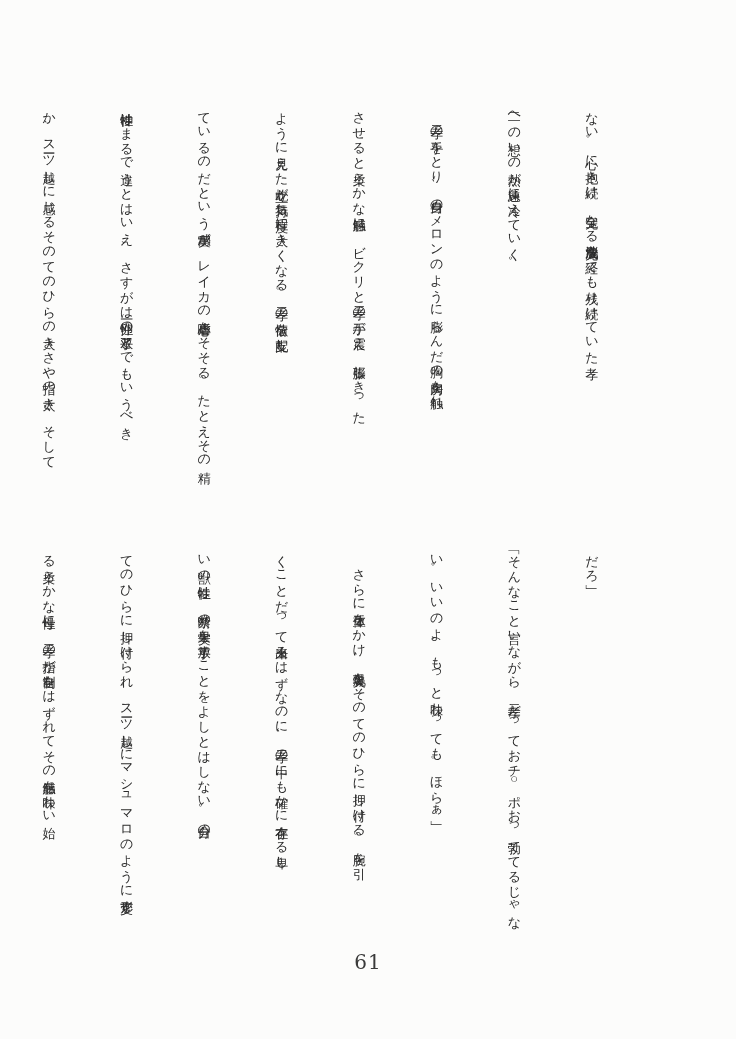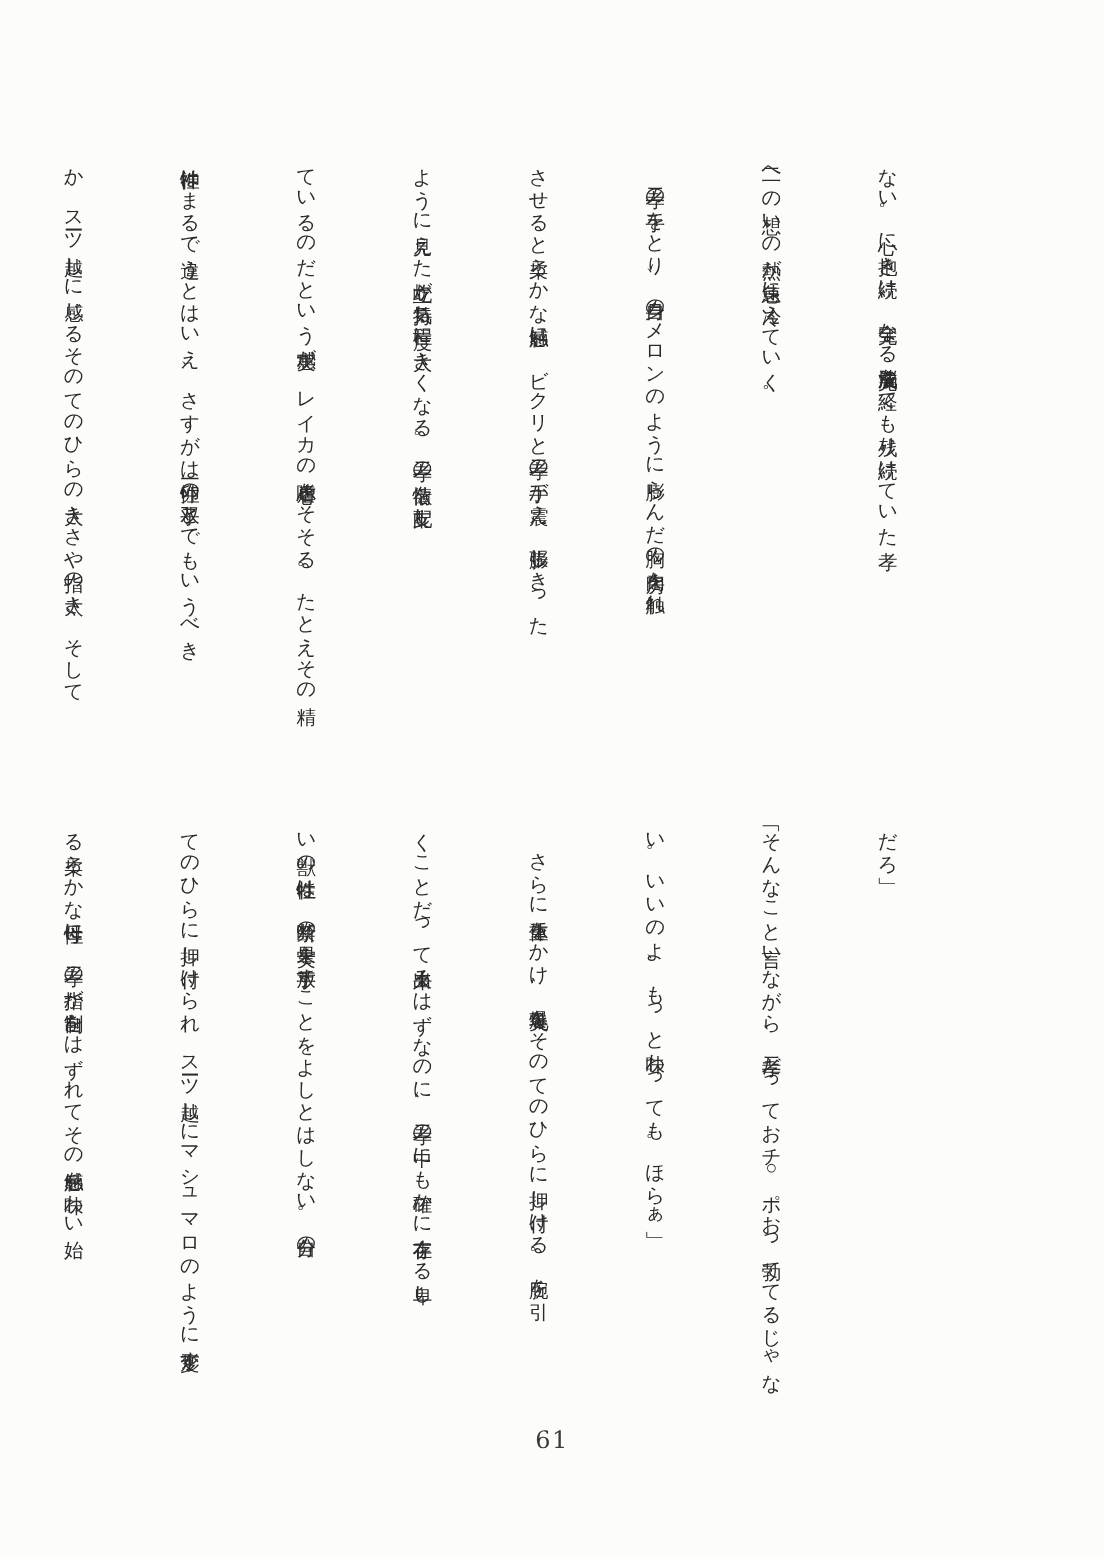--- a/index.html
+++ b/index.html
@@ -17,21 +17,21 @@
     position:absolute; right:80px; height:394px;
     writing-mode:vertical-rl; text-orientation:mixed;
     font-size:13px; line-height:25.85px; letter-spacing:0.2px;
     white-space:pre;
   }
   .tier-upper { top:103px; }
   .tier-lower { top:546px; }
   .text-line { height:25.85px; }
   .pageno {
     position:absolute; top:950px; left:0; right:0;
-    text-align:center; font-size:16px; color:#3a3a3a;
+    text-align:center; font-size:20px; color:#3a3a3a;
     font-family:"DejaVu Serif","Liberation Serif",serif;
     letter-spacing:1px;
   }
 </style>
 </head>
 <body>
 
 <div class="page">
 
   <div class="tier tier-upper">

